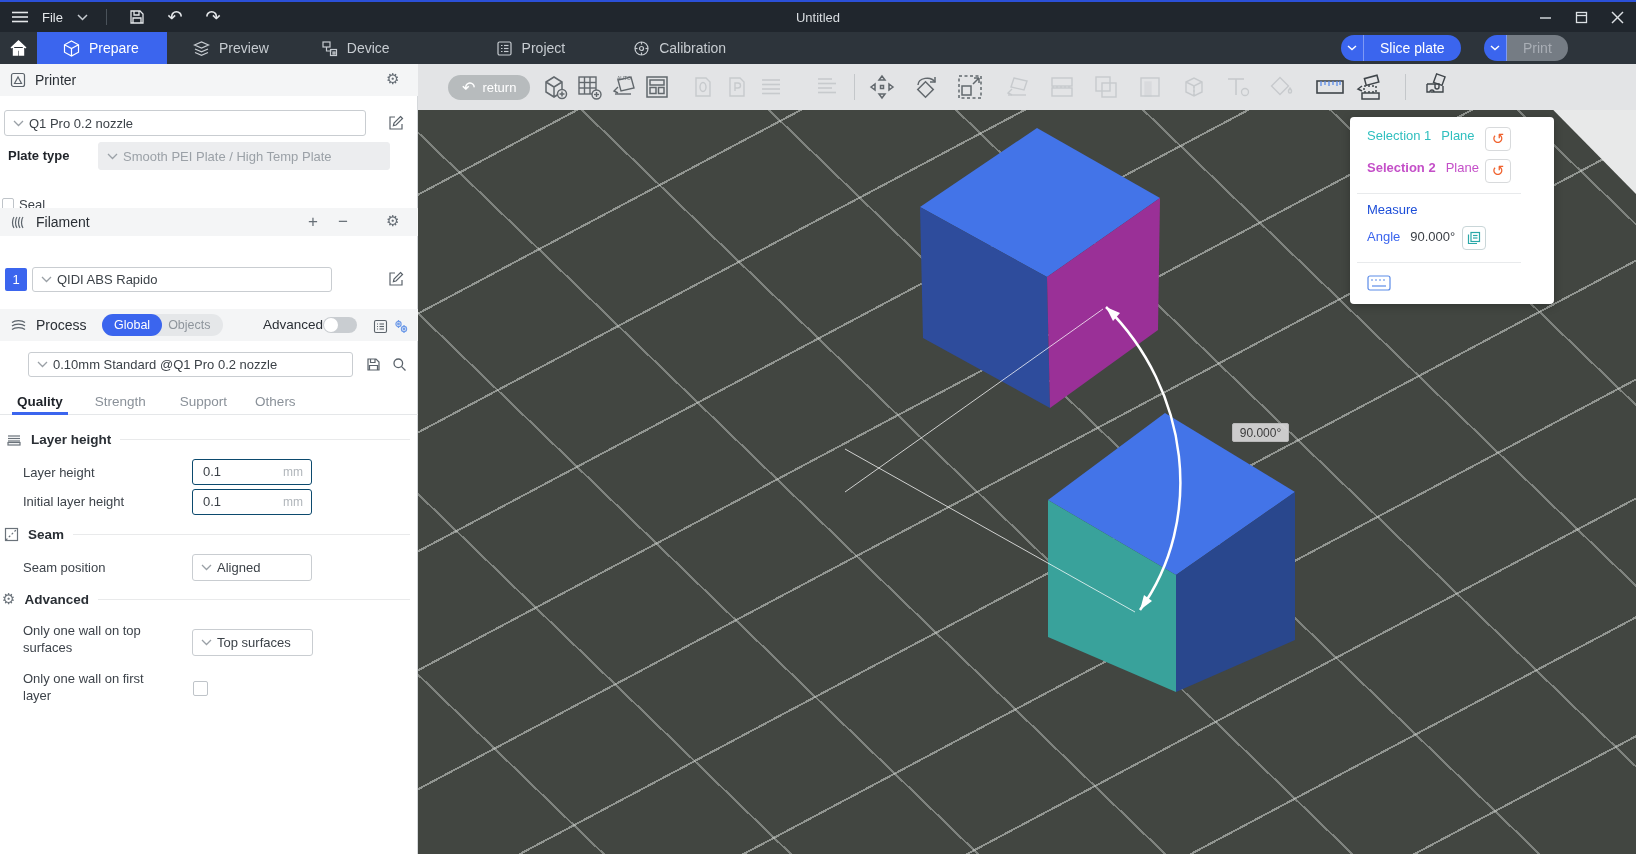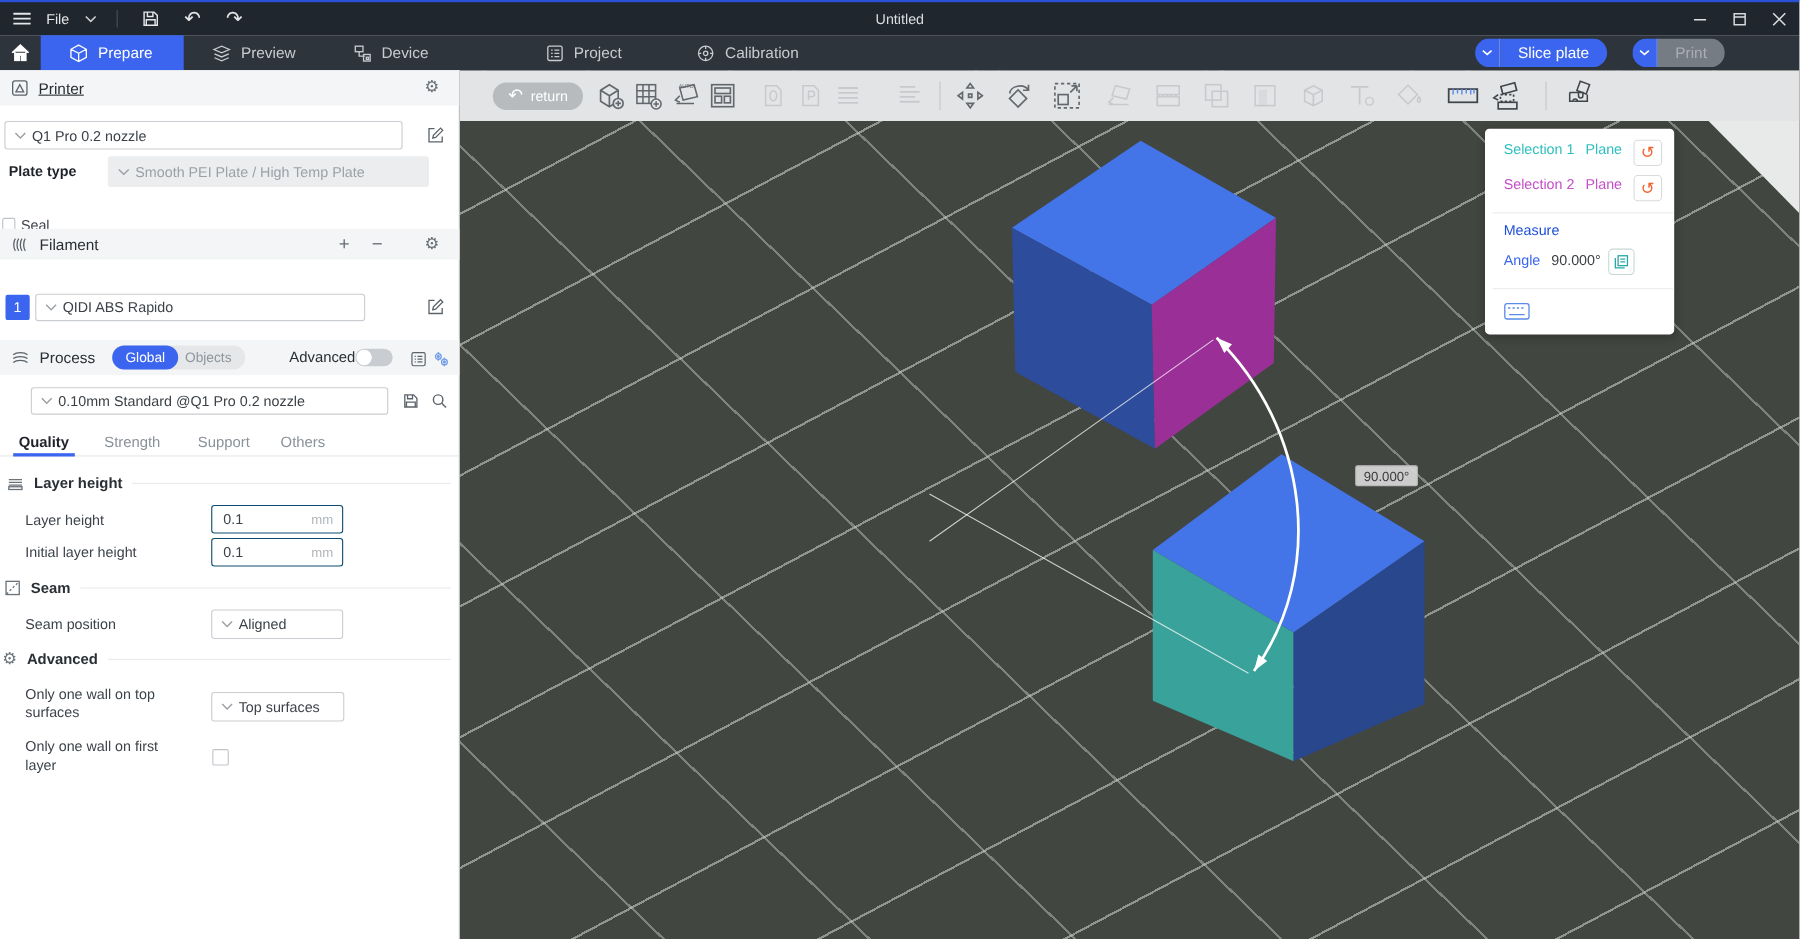--- a/index.html
+++ b/index.html
@@ -64,21 +64,21 @@
   .vp-corner { position:absolute; left:1090px; top:0px; width:128px; height:130px; background:#E8E9E9; clip-path:polygon(0 0,100% 0,100% 100%); }
   .vp-toolbar { position:absolute; left:0; top:0; width:1218px; height:46px; background:#E3E4E6; display:flex; align-items:center; }
   .ticon { width:34px; height:34px; background:none; border:none; display:flex; align-items:center; justify-content:center; color:#62686D; cursor:pointer; flex:0 0 auto; }
   .ticon.dis { color:#C7CACD; }
   .t-sep { width:1px; height:26px; background:#C4C7CA; flex:0 0 auto; }
   .return-pill { height:25px; border-radius:13px; background:#B7BBBD; color:#fff; border:none; display:flex; align-items:center; gap:7px; padding:0 14px; font-size:13px; cursor:pointer; flex:0 0 auto; }
   .scene { position:absolute; left:-418px; top:-64px; width:1636px; height:854px; pointer-events:none; }
 
   .angle-tooltip { position:absolute; left:814px; top:359px; width:57px; height:19px; background:rgba(216,216,216,.92); border:1px solid #b9b9b9; border-radius:2px; color:#3C3C3C; font-size:12px; display:flex; align-items:center; justify-content:center; }
 
-  .measure-panel { position:absolute; left:932px; top:53px; width:172px; height:187px; background:#fff; border-radius:4px; box-shadow:0 2px 8px rgba(0,0,0,.25); font-size:13px; }
+  .measure-panel { position:absolute; left:932px; top:53px; width:204px; height:187px; background:#fff; border-radius:4px; box-shadow:0 2px 8px rgba(0,0,0,.25); font-size:13px; }
   .mp-row { position:absolute; left:17px; display:flex; align-items:center; gap:10px; }
   .mp-reset { position:absolute; left:135px; width:26px; height:24px; border:1px solid #D8DADC; border-radius:4px; background:#fff; color:#F0622E; font-size:15px; display:flex; align-items:center; justify-content:center; cursor:pointer; }
   .mp-div { position:absolute; left:7px; width:164px; height:1px; background:#E8EAEC; }
   .mp-copy { position:absolute; left:112px; width:24px; height:24px; border:1px solid #C9D6D8; border-radius:4px; background:#fff; display:flex; align-items:center; justify-content:center; cursor:pointer; }
 
   .notification { position:absolute; left:837px; top:737px; width:372px; height:45px; background:#fff; border-radius:6px; box-shadow:0 2px 6px rgba(0,0,0,.3); overflow:hidden; display:flex; align-items:center; }
   .notif-stripe { position:absolute; left:0; top:0; width:8px; height:45px; background:#5848EA; }
   .notif-text { margin-left:22px; color:#5F6368; font-size:13px; }
   .notif-close { position:absolute; right:9px; top:10px; width:25px; height:25px; border-radius:50%; background:#ECEDEE; border:none; color:#A7ACB1; font-size:13px; display:flex; align-items:center; justify-content:center; cursor:pointer; }
 </style>
@@ -211,21 +211,21 @@
         <svg width="10" height="6" viewBox="0 0 10 6">
             <polyline points="1,1 5,4.5 9,1" fill="none" stroke="#fff" stroke-width="1.4"></polyline>
           </svg>
       </span>
       <span class="split-body" style="background:#757C84;color:#A9AEB5;">Print</span>
     </div>
   </div>
 
   <div class="sidebar">
 
-    <div class="sec-header" style="top:0; height:32px;text-decoration:underline;">
+    <div class="sec-header" style="top:0; height:32px;">
       <span class="ic">
         <svg width="16" height="16" viewBox="0 0 16 16">
             <g fill="none" stroke="#5B636B" stroke-width="1.2">
               <rect x="1.5" y="1.5" width="13" height="13" rx="2"></rect>
               <path d="M4.5 11.5 L8 5 L11.5 11.5 Z"></path>
             </g>
           </svg>
       </span>
       <span>Printer</span>
       <button class="gearbtn" style="left:386px; top:6px;">⚙</button>
@@ -666,21 +666,21 @@
 
     <div class="angle-tooltip">90.000°</div>
 
     <div class="measure-panel">
       <div class="mp-row" style="top:11px;">
         <span style="color:#2FBFBF;">Selection 1</span>
         <span style="color:#2FBFBF;">Plane</span>
       </div>
       <button class="mp-reset" style="top:10px;">↺</button>
       <div class="mp-row" style="top:43px;">
-        <span style="color:#C44FC8;">Selection 2</span>
+        <span style="color:#C44FC8;font-weight:bold;">Selection 2</span>
         <span style="color:#C44FC8;">Plane</span>
       </div>
       <button class="mp-reset" style="top:42px;">↺</button>
       <div class="mp-div" style="top:76px;"></div>
       <div class="mp-row" style="top:85px;">
         <span style="color:#1d4ed8;">Measure</span>
       </div>
       <div class="mp-row" style="top:112px;">
         <span style="color:#3B65EE;">Angle</span>
         <span style="color:#3A3F45;">90.000°</span>

